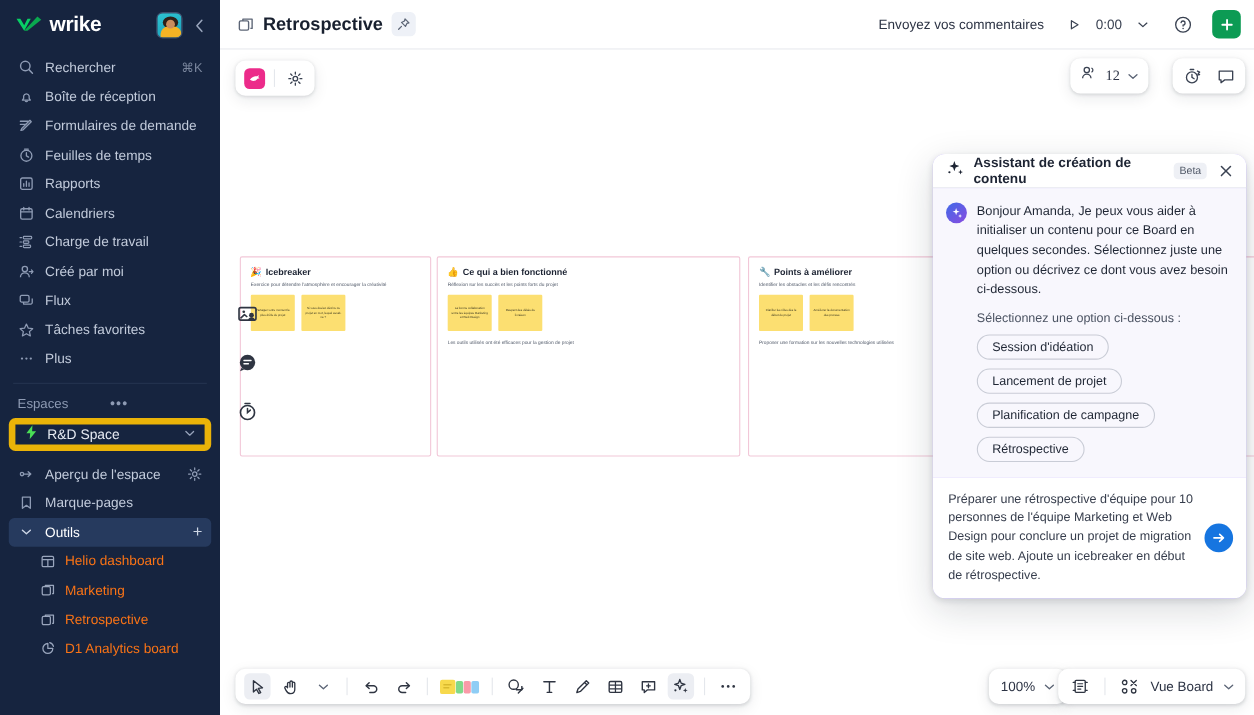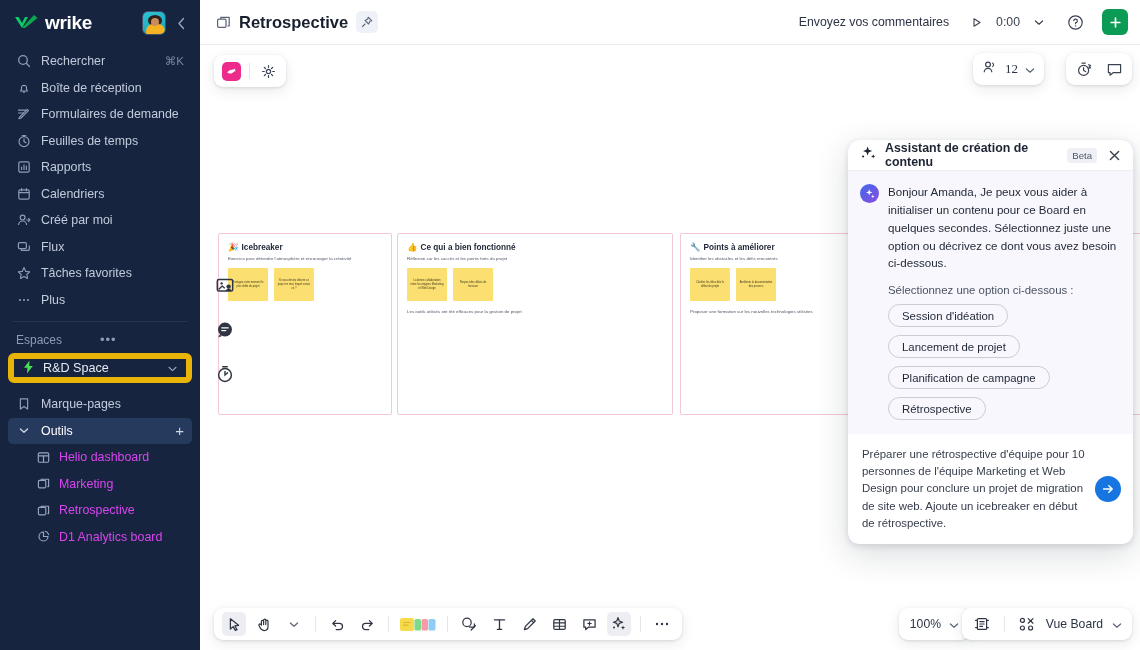--- a/index.html
+++ b/index.html
@@ -70,21 +70,21 @@
     font-size: 12.6px; color: #e6eaf2;
   }
   .bolt { color: #4ade55; font-size: 13px; }
   .chev { color:#97a3ba; font-size: 10px; }
   .nav-item.sel { background: #263a5e; color: #ffffff; }
   .plus-sm { color:#cdd6e5; font-size: 15px; line-height: 1; }
 
   .sub-item {
     display:flex; align-items:center; gap:9px; height:26.5px;
     padding: 0 8px 0 28px; border-radius:5px; font-size:12.4px;
-    color:#d946ef; cursor:pointer;
+    color:#f97316; cursor:pointer;
   }
   .sub-ico { width:14px; height:14px; flex:0 0 14px; display:flex; align-items:center; justify-content:center; color:#9aa6bd; }
 
   
   #main { flex: 1; position: relative; background: #ffffff; height: 650px; }
 
   #topbar {
     height: 45px; border-bottom: 1px solid #e8eaee;
     display: flex; align-items: center; padding: 0 12px 0 16px; gap: 8px;
     background:#fff; position:relative; z-index: 5;
@@ -290,20 +290,31 @@
       <div class="nav-item">
         <span class="nav-ico">
           <svg width="14" height="14" viewBox="0 0 14 14">
               <rect x="1.8" y="2.8" width="10.4" height="9.4" rx="1.4" fill="none" stroke="currentColor" stroke-width="1.2"></rect>
               <path d="M1.8 5.6 h10.4 M4.6 1.6 v2.2 M9.4 1.6 v2.2" stroke="currentColor" stroke-width="1.2" stroke-linecap="round"></path>
             </svg>
         </span>
         <span class="nav-label">Calendriers</span>
       </div>
 
+      <div class="nav-item">
+        <span class="nav-ico">
+          <svg width="14" height="14" viewBox="0 0 14 14">
+              <path d="M1.2 3 h1.4 M1.2 7 h1.4 M1.2 11 h1.4" stroke="currentColor" stroke-width="1.1" stroke-linecap="round"></path>
+              <rect x="4.2" y="1.9" width="7.6" height="2.3" rx="0.8" fill="none" stroke="currentColor" stroke-width="1.1"></rect>
+              <rect x="4.2" y="5.9" width="5" height="2.3" rx="0.8" fill="none" stroke="currentColor" stroke-width="1.1"></rect>
+              <rect x="4.2" y="9.8" width="6.6" height="2.3" rx="0.8" fill="none" stroke="currentColor" stroke-width="1.1"></rect>
+            </svg>
+        </span>
+        <span class="nav-label">Charge de travail</span>
+      </div>
 
       <div class="nav-item">
         <span class="nav-ico">
           <svg width="14" height="14" viewBox="0 0 14 14">
               <circle cx="5.6" cy="4.6" r="2.4" fill="none" stroke="currentColor" stroke-width="1.2"></circle>
               <path d="M1.6 12 a4 4 0 0 1 8 0" fill="none" stroke="currentColor" stroke-width="1.2"></path>
               <path d="M9.6 7 h3.2 M11.6 5.4 L13 7 L11.6 8.6" fill="none" stroke="currentColor" stroke-width="1.1" stroke-linecap="round" stroke-linejoin="round"></path>
             </svg>
         </span>
         <span class="nav-label">Créé par moi</span>
@@ -355,20 +366,35 @@
       </span>
       <span style="flex:1">R&amp;D Space</span>
       <span class="chev">
         <svg width="9" height="6" viewBox="0 0 9 6">
             <path d="M1 1.3 L4.5 4.6 L8 1.3" fill="none" stroke="#97a3ba" stroke-width="1.2" stroke-linecap="round" stroke-linejoin="round"></path>
           </svg>
       </span>
     </div>
 
     <div class="nav-list">
+      <div class="nav-item">
+        <span class="nav-ico">
+          <svg width="14" height="14" viewBox="0 0 14 14">
+              <circle cx="3" cy="7" r="1.5" fill="none" stroke="currentColor" stroke-width="1.2"></circle>
+              <path d="M5 7 h5.4 M8.6 4.8 L11 7 L8.6 9.2" fill="none" stroke="currentColor" stroke-width="1.2" stroke-linecap="round" stroke-linejoin="round"></path>
+            </svg>
+        </span>
+        <span class="nav-label">Aperçu de l'espace</span>
+        <span class="nav-ico">
+          <svg width="14" height="14" viewBox="0 0 14 14">
+              <circle cx="7" cy="7" r="2" fill="none" stroke="currentColor" stroke-width="1.2"></circle>
+              <path d="M7 1.4 v1.6 M7 11 v1.6 M1.4 7 h1.6 M11 7 h1.6 M3 3 l1.2 1.2 M9.8 9.8 l1.2 1.2 M11 3 l-1.2 1.2 M4.2 9.8 L3 11" stroke="currentColor" stroke-width="1.15" stroke-linecap="round"></path>
+            </svg>
+        </span>
+      </div>
       <div class="nav-item">
         <span class="nav-ico">
           <svg width="14" height="14" viewBox="0 0 14 14">
               <path d="M3.4 1.9 h7.2 v10.2 L7 9.4 L3.4 12.1 Z" fill="none" stroke="currentColor" stroke-width="1.2" stroke-linejoin="round"></path>
             </svg>
         </span>
         <span class="nav-label">Marque-pages</span>
       </div>
 
       <div class="nav-item sel">

